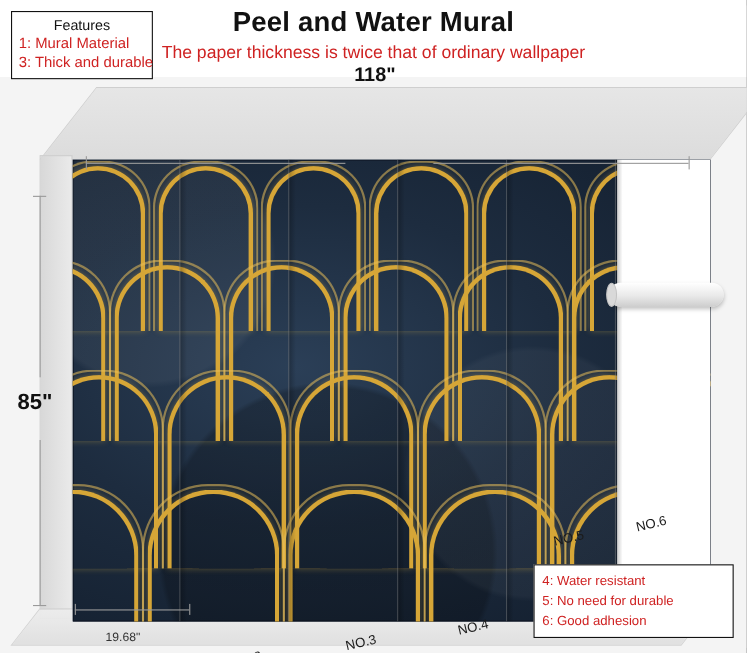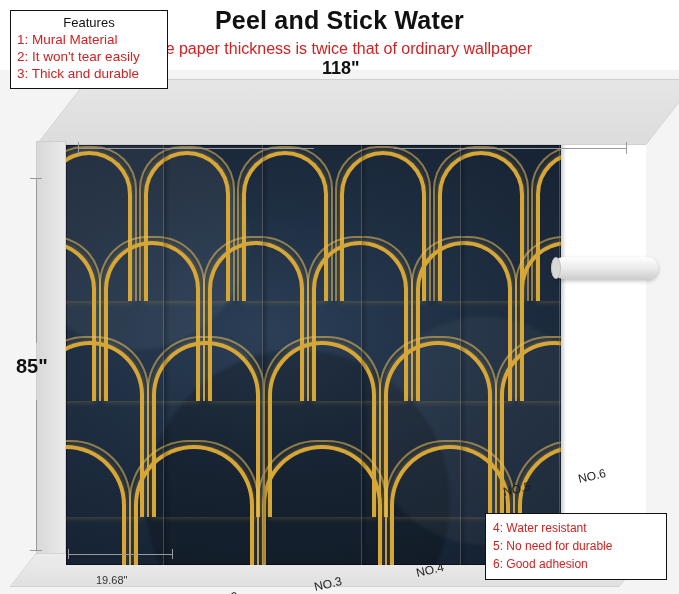--- a/index.html
+++ b/index.html
@@ -187,21 +187,21 @@
     border-radius: 50%;
     border: 1px solid #c4c4c4;
     box-sizing: border-box;
   }
 
   
   .features-box {
     position: absolute;
     left: 10px;
     top: 10px;
-    width: 158px;
+    width: 129px;
     background: #ffffff;
     border: 1px solid #111111;
     padding: 4px 6px 6px 6px;
     box-sizing: border-box;
   }
   .features-title {
     text-align: center;
     font-size: 13px;
     color: #111111;
     margin-bottom: 1px;
@@ -275,21 +275,21 @@
 <body>
 
 <div id="page">
 
   <div class="page-border-top"></div>
   <div class="page-border-left"></div>
   <div class="page-border-right"></div>
   <div class="page-border-bottom"></div>
 
   <div class="header">
-    <h1 class="header-title">Peel and Stick Water</h1>
+    <h1 class="header-title">Peel and Water Mural</h1>
     <p class="header-sub">The paper thickness is twice that of ordinary wallpaper</p>
   </div>
 
   <div class="scene">
 
     <div class="wall-wrap">
       <div class="slab-top"></div>
       <div class="slab-left"></div>
       <div class="slab-left-bottom"></div>
 
@@ -363,21 +363,20 @@
     <div class="panel-label" style="left:580px; top:402px;">NO.6</div>
   </div>
 
   <div class="dim-top">118"</div>
   <div class="dim-left">85"</div>
   <div class="dim-bottom">19.68"</div>
 
   <div class="features-box">
     <div class="features-title">Features</div>
     <div class="features-item">1: Mural Material</div>
-    <div class="features-item">2: It won't tear easily</div>
     <div class="features-item">3: Thick and durable</div>
   </div>
 
   <div class="benefits-box">
     <div class="benefits-item">4: Water resistant</div>
     <div class="benefits-item">5: No need for durable</div>
     <div class="benefits-item">6: Good adhesion</div>
   </div>
 
 </div>

